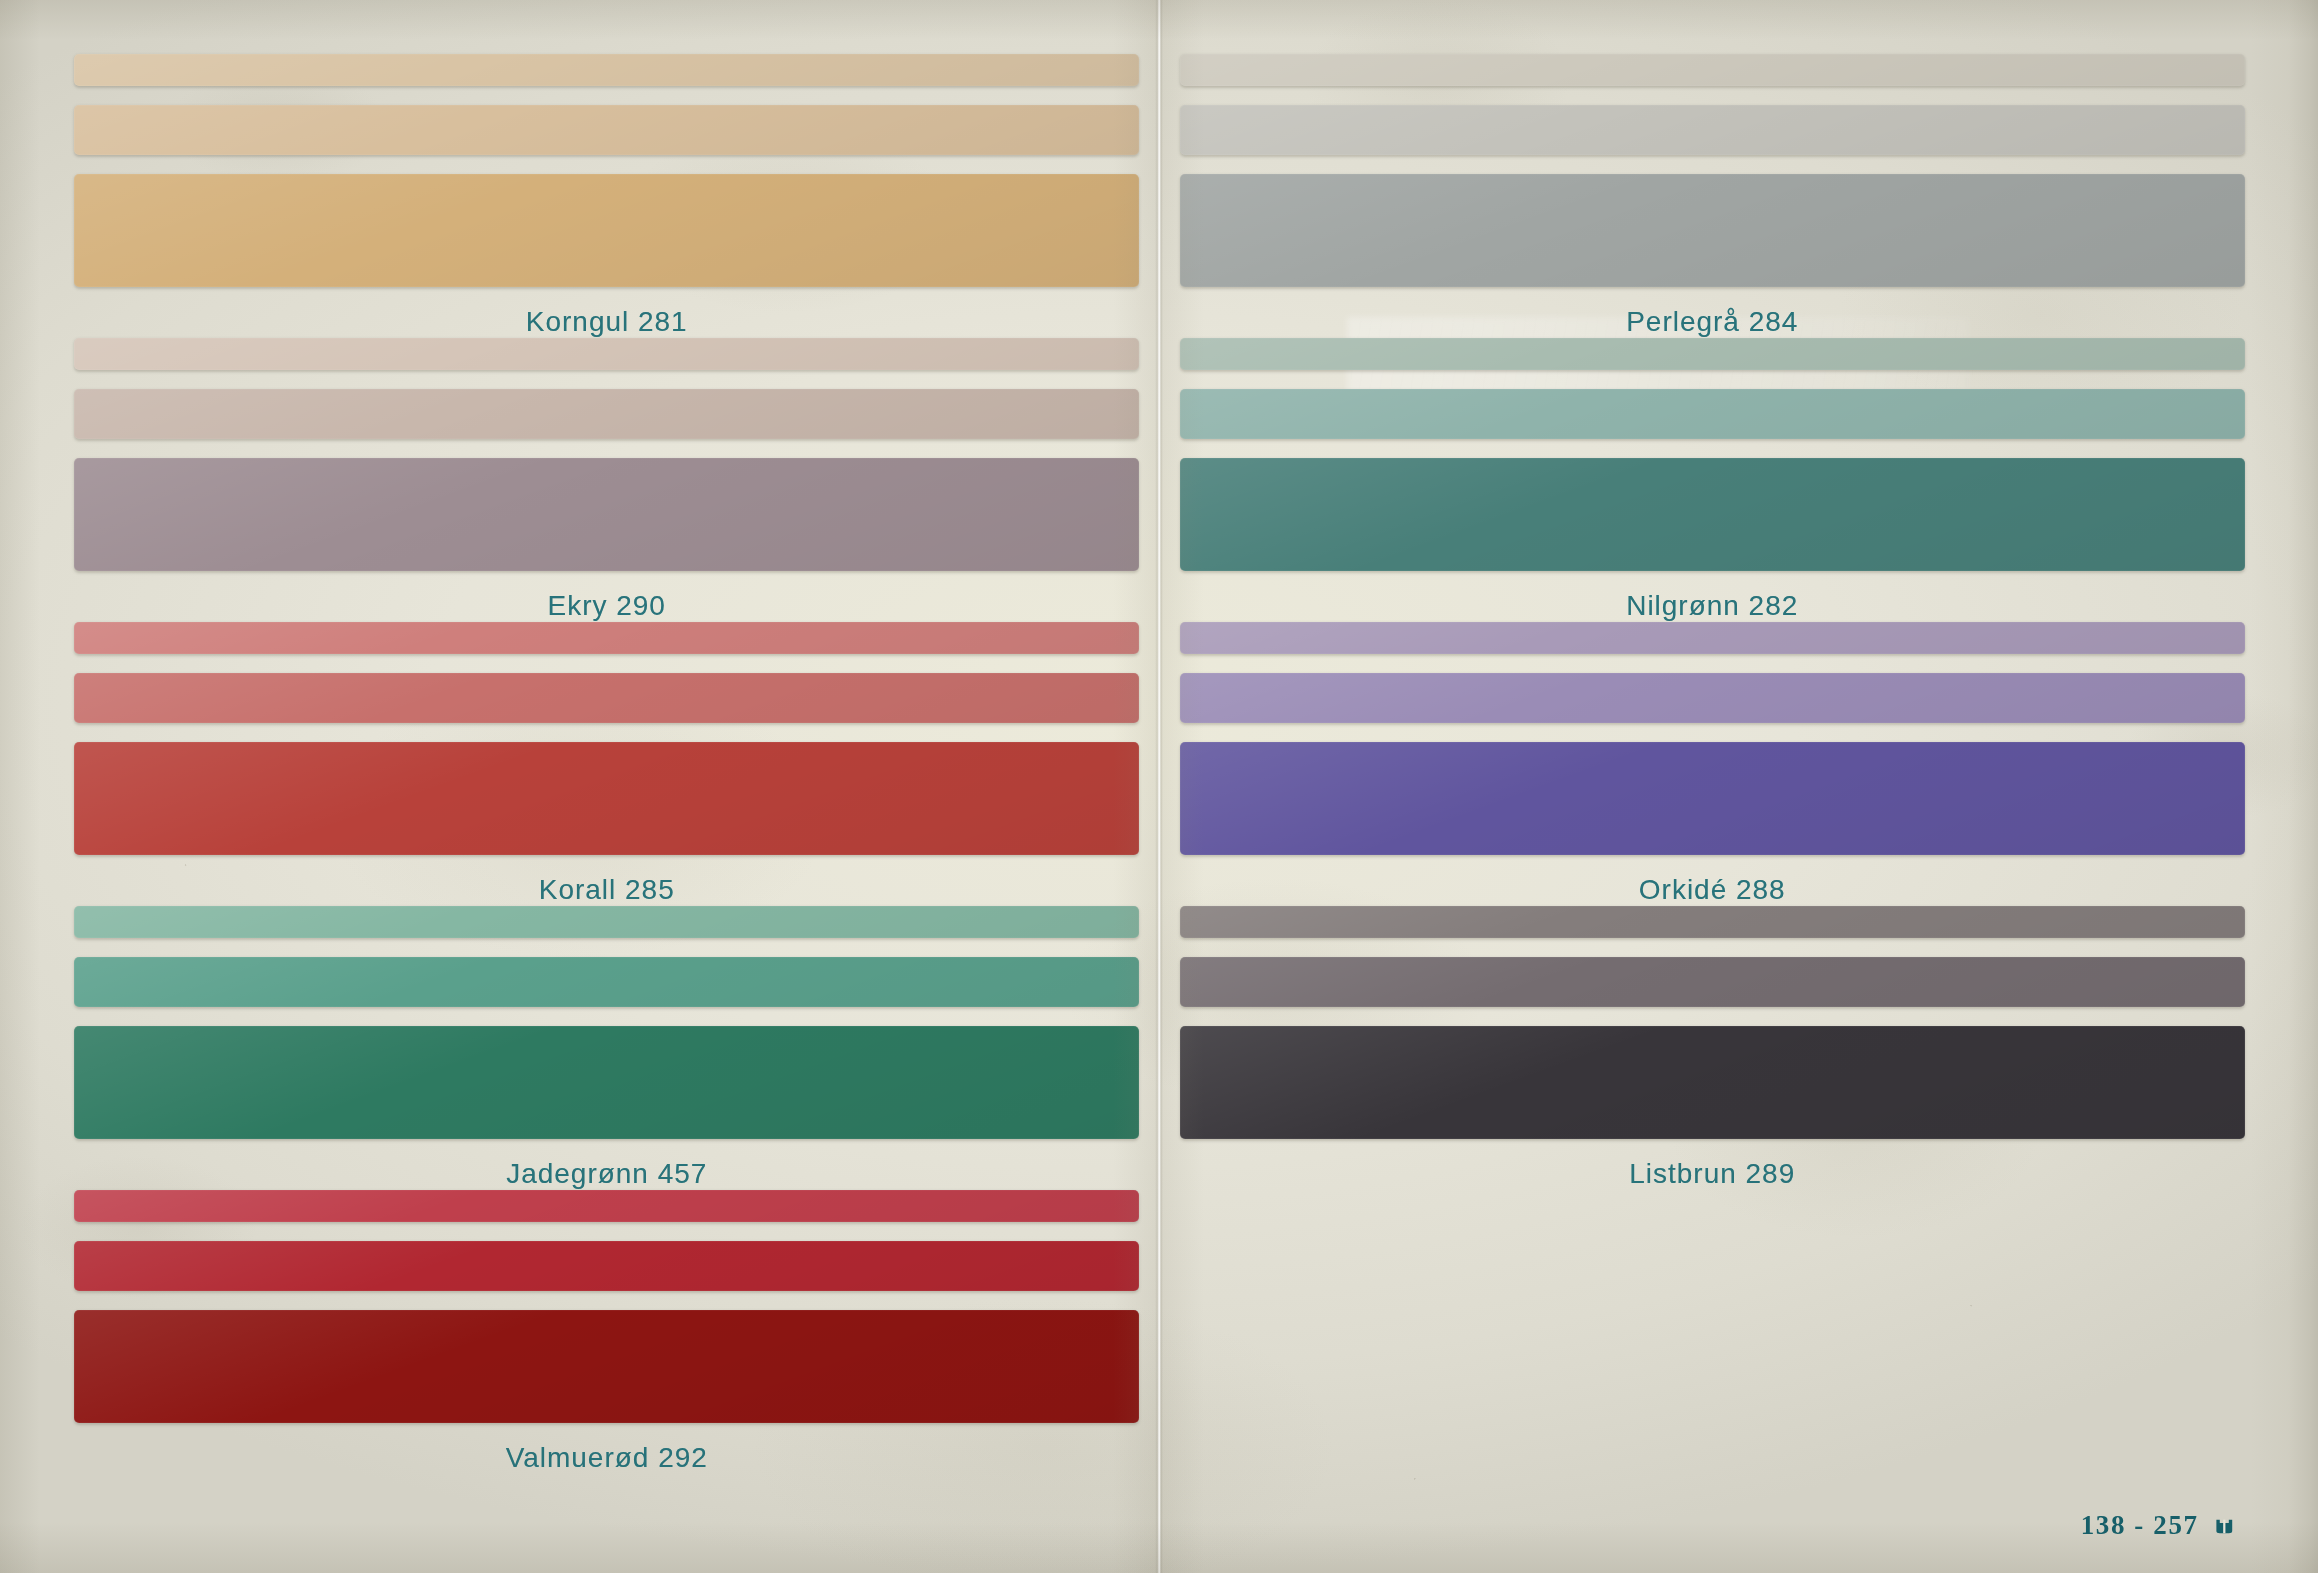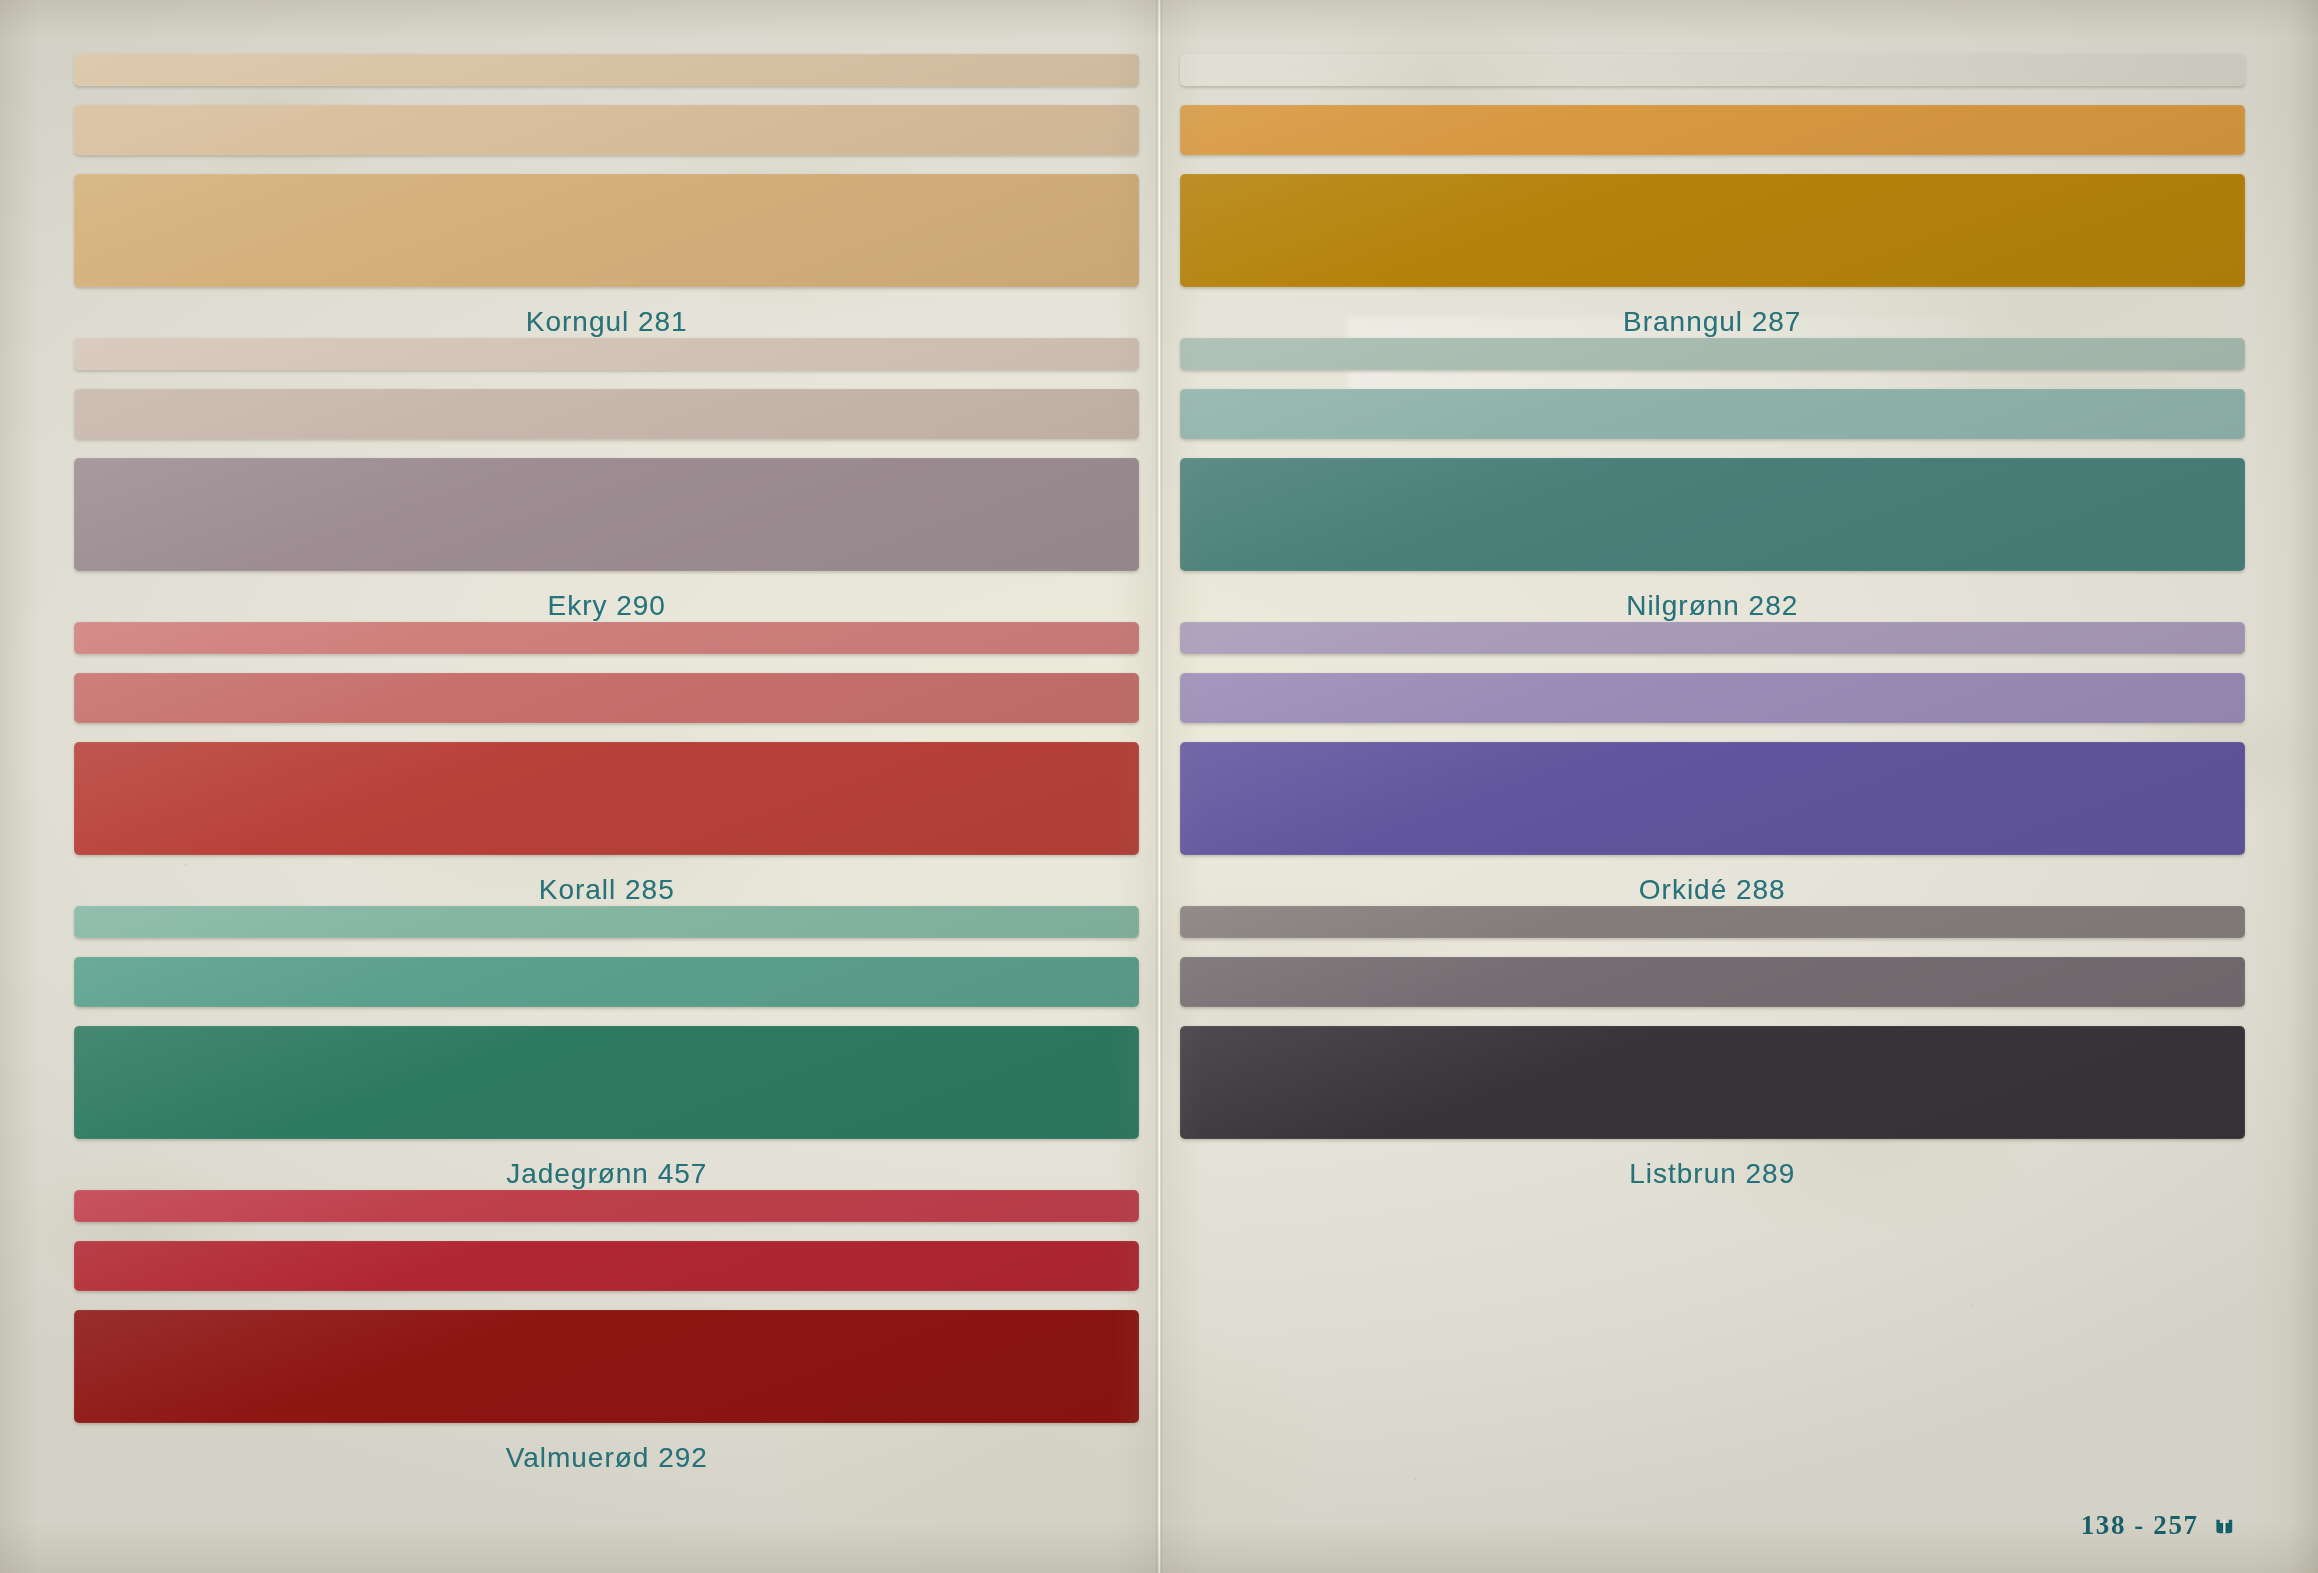--- a/index.html
+++ b/index.html
@@ -185,25 +185,25 @@
       <div class="group">
         <div class="stack">
           <div class="band b1" style="background: rgb(217, 196, 165);"></div>
           <div class="band b2" style="background: rgb(216, 191, 157);"></div>
           <div class="band b3" style="background: rgb(212, 176, 122);"></div>
         </div>
         <div class="label">Korngul 281</div>
       </div>
       <div class="group">
         <div class="stack">
-          <div class="band b1"></div>
-          <div class="band b2" style="background: rgb(215, 152, 64);"></div>
-          <div class="band b3" style="background: rgb(181, 130, 10);"></div>
-        </div>
-        <div class="label">Branngul 287</div>
+          <div class="band b1" style="background: rgb(205, 201, 189);"></div>
+          <div class="band b2" style="background: rgb(195, 194, 187);"></div>
+          <div class="band b3" style="background: rgb(160, 165, 163);"></div>
+        </div>
+        <div class="label">Perlegrå 284</div>
       </div>
       <div class="group">
         <div class="stack">
           <div class="band b1" style="background: rgb(213, 197, 184);"></div>
           <div class="band b2" style="background: rgb(200, 183, 172);"></div>
           <div class="band b3" style="background: rgb(157, 141, 147);"></div>
         </div>
         <div class="label">Ekry 290</div>
       </div>
       <div class="group">

